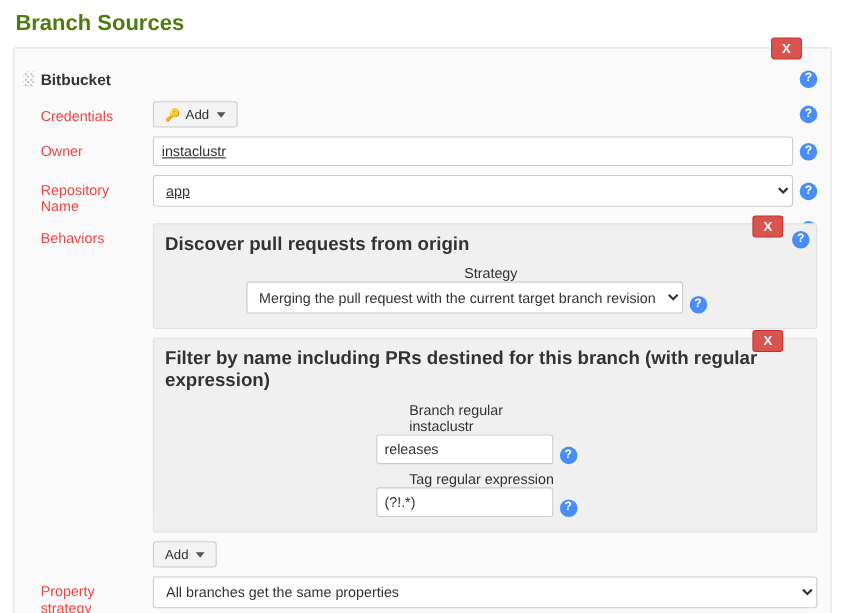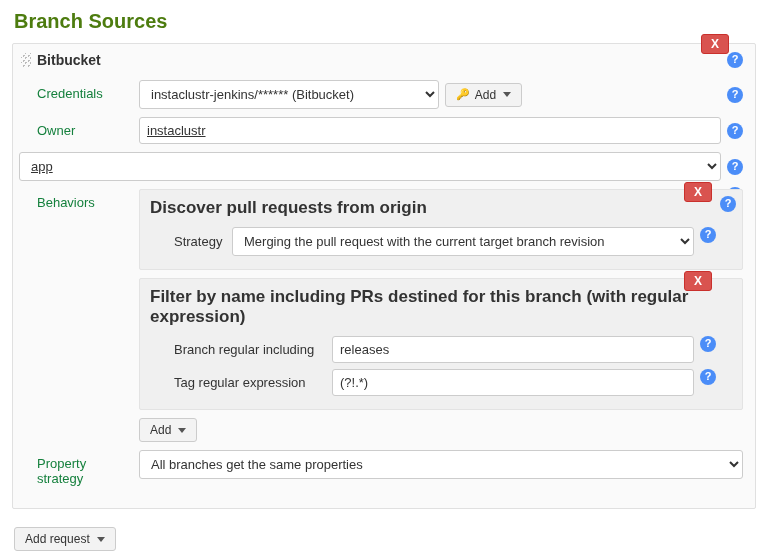--- a/index.html
+++ b/index.html
@@ -39,20 +39,21 @@
     font-size: 12px;
     padding: 1px 9px;
     cursor: pointer;
     line-height: 16px;
   }
   .src-header {
     display: flex;
     align-items: center;
     padding: 2px 2px 8px 2px;
     position: relative;
+    margin-top: 12px;
   }
   .grip {
     width: 10px; height: 14px;
     display: inline-block;
     background:
       radial-gradient(#bbb 1px, transparent 1px) 0 0/5px 5px,
       radial-gradient(#bbb 1px, transparent 1px) 2px 2px/5px 5px;
     margin-right: 6px;
     cursor: move;
   }
@@ -72,21 +73,21 @@
   }
   .help-abs { position: absolute; right: 4px; }
   .row {
     display: flex;
     align-items: flex-start;
     padding: 4px 0;
   }
   .label {
     width: 120px;
     padding: 6px 6px 0 18px;
-    color: #15803d;
+    color: #ef4444;
     font-size: 13px;
   }
   .field {
     flex: 1;
     display: flex;
     align-items: center;
     gap: 6px;
     padding-right: 4px;
   }
   .field .help { margin-left: auto; }
@@ -144,34 +145,35 @@
   }
   .behavior-box > .help-abs { top: 6px; right: 6px; }
   .behavior-title {
     font-weight: bold;
     font-size: 17px;
     margin-bottom: 6px;
   }
   .subrow {
     display: flex;
     align-items: center;
-    gap: 12px;
+    gap: 0;
     padding: 3px 0;
+    flex-direction: column;
   }
   .sublabel {
     width: 170px;
     text-align: left;
     padding-left: 24px;
     font-size: 13px;
   }
   .subrow .sublabel.short { width: 70px; padding-left: 24px; }
   .subfield {
     flex: 1;
     display: flex;
-    align-items: flex-start;
+    align-items: flex-end;
     gap: 6px;
   }
   .add-row { padding-left: 0; }
   .prop-row .label { padding-top: 6px; }
   .addprop-row { padding-left: 0; }
   .footer {
     margin-top: 14px;
     padding: 4px 0 0 2px;
   }
   .behaviors-outer { position: relative; }
@@ -190,41 +192,39 @@
 
     <div class="src-header">
       <span class="grip"></span>
       <span class="src-title">Bitbucket</span>
       <span class="help help-abs">?</span>
     </div>
 
     <div class="row">
       <div class="label">Credentials</div>
       <div class="field">
-        <select class="control cred-select">
-          <option>instaclustr-jenkins/****** (Bitbucket)</option>
-        </select>
         <button class="btn">
           <span class="key-icon">🔑</span>
           <span>Add</span>
           <span class="caret"></span>
         </button>
         <span class="help">?</span>
       </div>
     </div>
 
     <div class="row">
       <div class="label">Owner</div>
       <div class="field">
         <input class="control full" value="instaclustr" style="">
         <span class="help">?</span>
       </div>
     </div>
 
     <div class="row">
+      <div class="label">Repository Name</div>
       <div class="field">
         <select class="control full">
           <option>app</option>
         </select>
         <span class="help">?</span>
       </div>
     </div>
 
     <div class="row behaviors-outer">
       <div class="label">Behaviors</div>
@@ -247,21 +247,21 @@
             </div>
           </div>
         </div>
 
         <div class="behavior-box">
           <div class="delete-wrap">
             <button class="delete-btn">X</button>
           </div>
           <div class="behavior-title">Filter by name including PRs destined for this branch (with regular expression)</div>
           <div class="subrow">
-            <div class="sublabel">Branch regular including</div>
+            <div class="sublabel">Branch regular instaclustr</div>
             <div class="subfield">
               <input class="control wide" value="releases" style="">
               <span class="help">?</span>
             </div>
           </div>
           <div class="subrow">
             <div class="sublabel">Tag regular expression</div>
             <div class="subfield">
               <input class="control wide" value="(?!.*)" style="">
               <span class="help">?</span>

